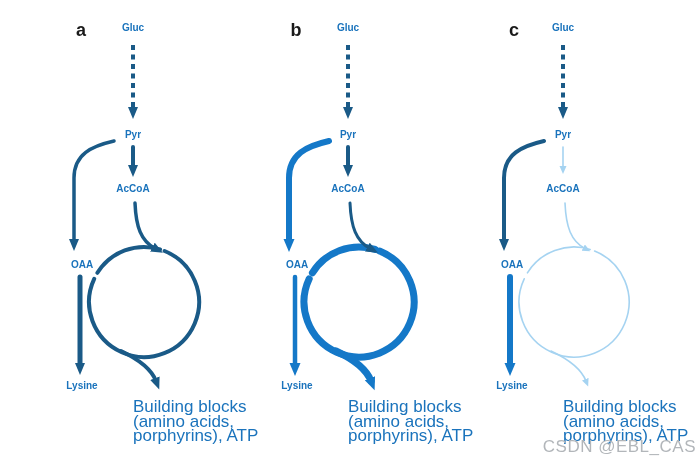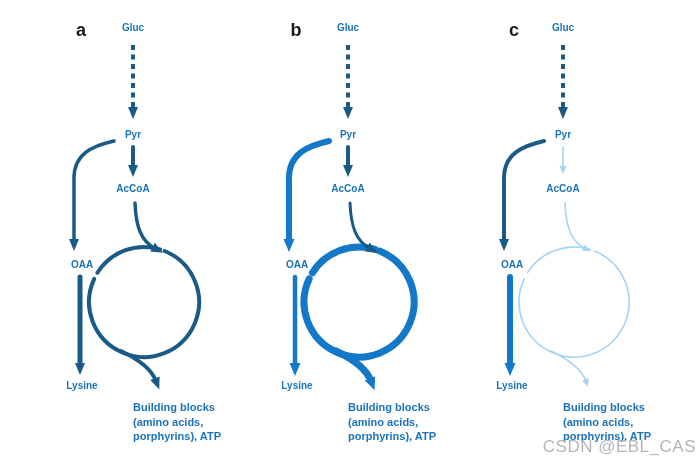--- a/index.html
+++ b/index.html
@@ -9,21 +9,21 @@
   }
   .lbl{
     position:absolute;color:var(--c-label);font-weight:700;font-size:10px;
     white-space:nowrap;transform:translateX(-50%);line-height:1;
   }
   .panel-letter{
     position:absolute;color:var(--c-letter);font-weight:700;font-size:18px;
     transform:translateX(-50%);line-height:1;
   }
   .bblock{
-    position:absolute;color:var(--c-label);font-weight:700;font-size:11px;
+    position:absolute;color:var(--c-label);font-weight:400;font-size:17px;
     line-height:14.5px;white-space:nowrap;
   }
   .watermark{
     position:absolute;color:var(--c-watermark);font-size:17px;font-weight:400;
     letter-spacing:0.5px;white-space:nowrap;
   }
   svg{position:absolute;left:0;top:0;}
   #m-dark path{fill:var(--c-dark);}
   #m-bright path{fill:var(--c-bright);}
   #m-light path{fill:var(--c-light);}

